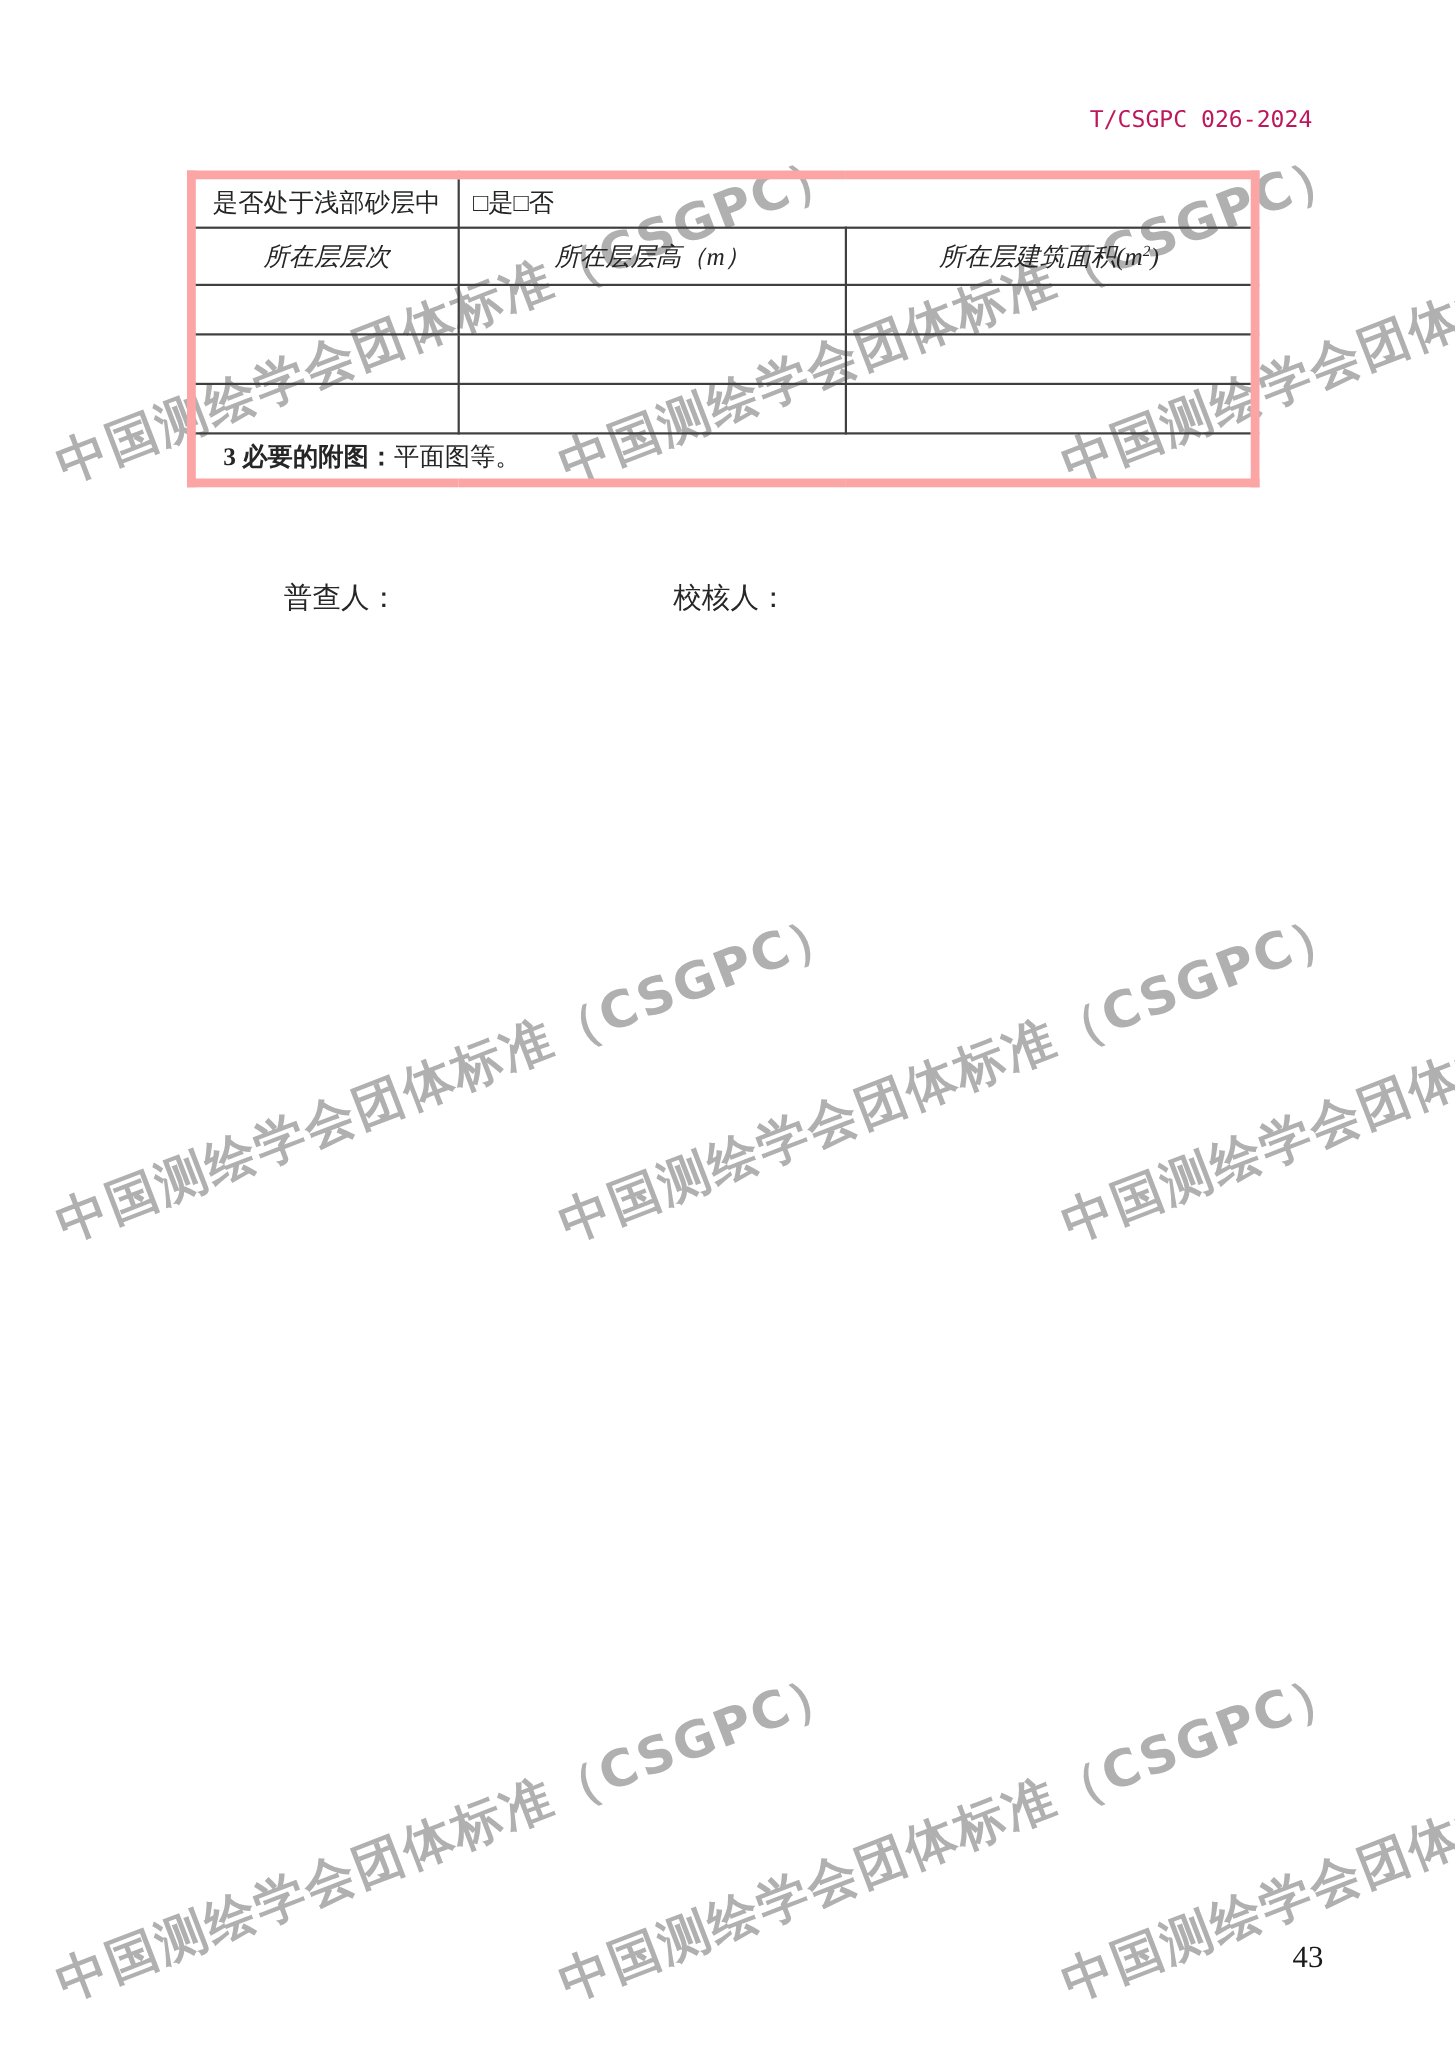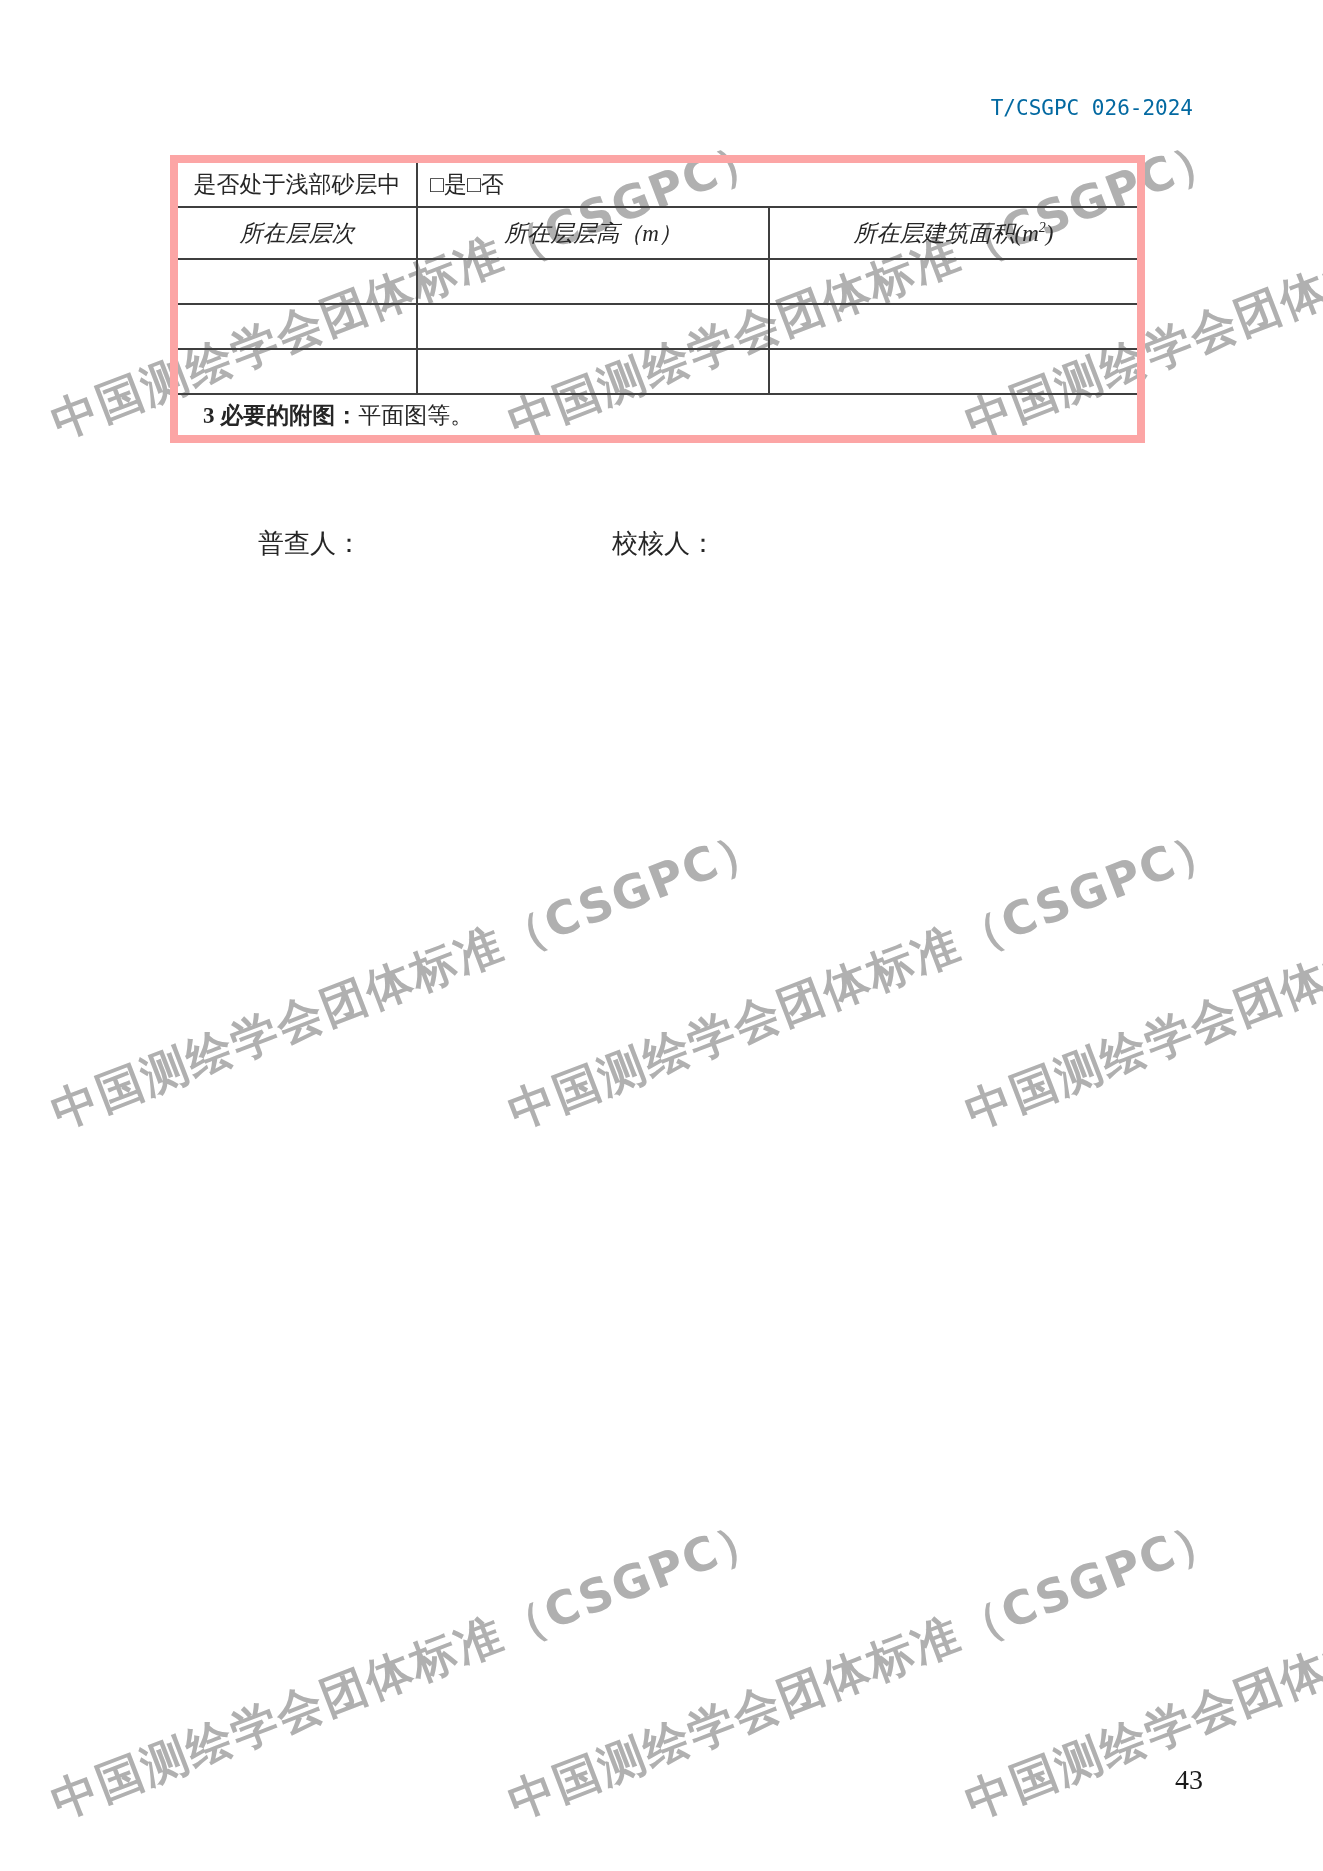--- a/index.html
+++ b/index.html
@@ -20,21 +20,21 @@
     letter-spacing:2px;
     color:var(--wm-color,#b0b0b0);
     transform:rotate(-21deg);
     transform-origin:25px 25px;
   }
   
   #content{position:absolute;inset:0;z-index:2;}
   .doc-code{
     position:absolute;top:96px;right:130px;
     font-family:"DejaVu Sans Mono","Liberation Mono",monospace;
-    font-size:21px;color:#0369a1;letter-spacing:0px;
+    font-size:21px;color:#be185d;letter-spacing:0px;
   }
   table.main{
     position:absolute;left:170px;top:155px;
     width:967px;border-collapse:collapse;table-layout:fixed;
     font-size:23px;color:#262626;
   }
   table.main td{
     border:2px solid #3f3f3f;
     padding:0 12px;
     vertical-align:middle;

